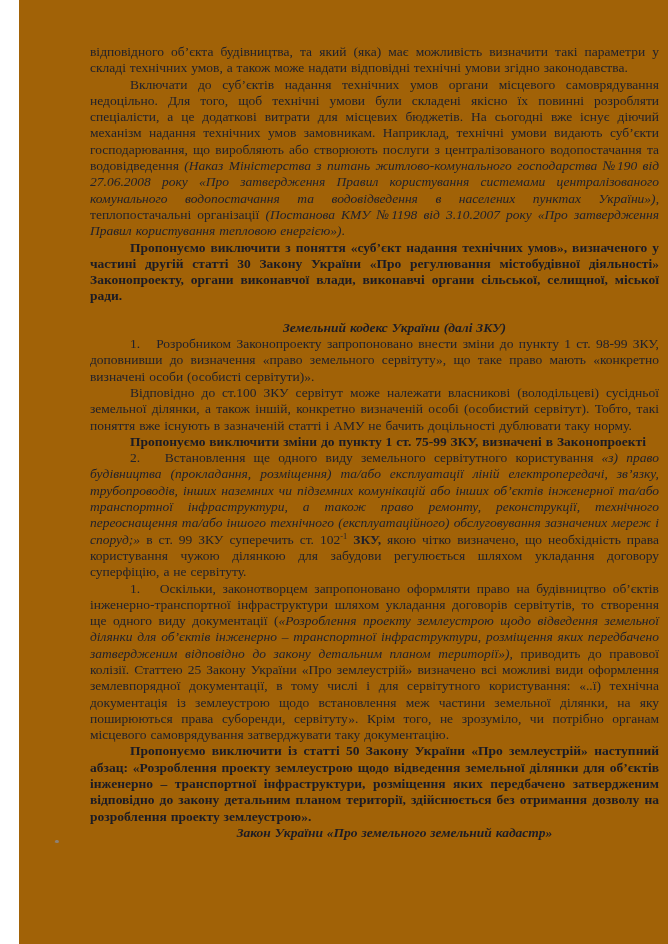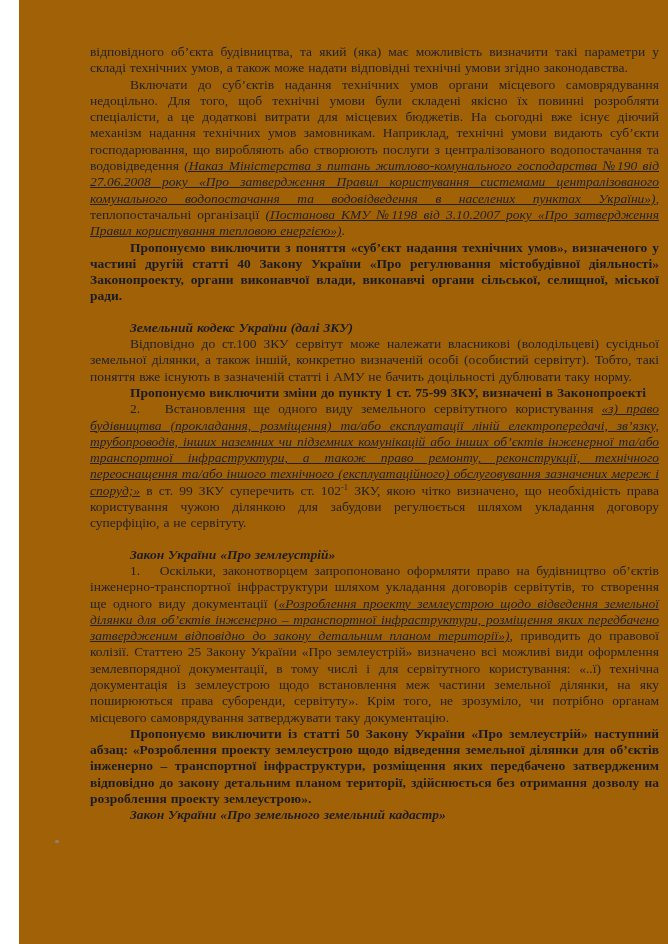--- a/index.html
+++ b/index.html
@@ -29,26 +29,26 @@
   }
   .para {
     margin: 0;
     text-indent: 40px;
   }
   .para.noindent { text-indent: 0; }
   .para.bold { font-weight: bold; color: #1b1b25; }
   .para.heading {
     font-weight: bold;
     font-style: italic;
-    text-align: left;
+    text-align: center;
     color: #1b1b25;
   }
   .para.gap { margin-top: 15px; }
-  span.italic { font-style: italic; text-decoration: underline; }
-  span.bold { font-weight: normal; }
+  span.italic { font-style: italic; }
+  span.bold { font-weight: bold; }
   span.sup {
     vertical-align: super;
     font-size: 0.62em;
     line-height: 0;
   }
   .scan-speck {
     position: absolute;
     left: 36px;
     top: 840px;
     width: 4px;
@@ -59,24 +59,24 @@
     opacity: 0.8;
   }
 </style>
 </head>
 <body>
 
 <div class="page">
   <div class="text-block">
       <p class="para noindent"><span>відповідного об’єкта будівництва, та який (яка) має можливість визначити такі параметри у складі технічних умов, а також може надати відповідні технічні умови згідно законодавства.</span></p>
       <p class="para"><span>Включати до суб’єктів надання технічних умов органи місцевого самоврядування недоцільно. Для того, щоб технічні умови були складені якісно їх повинні розробляти спеціалісти, а це додаткові витрати для місцевих бюджетів. На сьогодні вже існує діючий механізм надання технічних умов замовникам. Наприклад, технічні умови видають суб’єкти господарювання,  що виробляють або створюють послуги з централізованого водопостачання та водовідведення </span><span class="italic">(Наказ Міністерства з питань житлово-комунального господарства №190 від 27.06.2008 року «Про затвердження Правил користування системами централізованого комунального водопостачання та водовідведення в населених пунктах України»)</span><span>, теплопостачальні  організації </span><span class="italic">(Постанова КМУ №1198 від 3.10.2007 року «Про затвердження Правил користування  тепловою енергією»)</span><span>.</span></p>
-      <p class="para bold"><span>Пропонуємо виключити з поняття «суб’єкт надання технічних умов», визначеного у частині другій статті 40 Закону України «Про регулювання містобудівної діяльності» Законопроекту,  органи виконавчої влади, виконавчі органи сільської, селищної, міської ради.</span></p>
+      <p class="para bold"><span>Пропонуємо виключити з поняття «суб’єкт надання технічних умов», визначеного у частині другій статті 30 Закону України «Про регулювання містобудівної діяльності» Законопроекту,  органи виконавчої влади, виконавчі органи сільської, селищної, міської ради.</span></p>
       <p class="para heading gap"><span>Земельний кодекс України (далі ЗКУ)</span></p>
+      <p class="para"><span>1.&nbsp;&nbsp;&nbsp;Розробником Законопроекту запропоновано внести зміни до пункту 1 ст. 98-99 ЗКУ, доповнивши до визначення «право земельного сервітуту», що таке право мають «конкретно визначені особи (особисті сервітути)».</span></p>
       <p class="para"><span>Відповідно до ст.100 ЗКУ сервітут може належати власникові (володільцеві) сусідньої земельної ділянки, а також іншій, конкретно визначеній особі (особистий сервітут). Тобто, такі поняття вже існують в зазначеній статті і АМУ не бачить доцільності дублювати таку норму.</span></p>
       <p class="para bold"><span>Пропонуємо виключити зміни до пункту 1 ст. 75-99 ЗКУ, визначені в Законопроекті</span></p>
       <p class="para"><span>2.&nbsp;&nbsp;&nbsp;Встановлення ще одного виду земельного сервітутного користування </span><span class="italic">«з) право будівництва (прокладання,  розміщення) та/або експлуатації ліній електропередачі, зв’язку, трубопроводів, інших наземних чи підземних комунікацій або інших об’єктів інженерної та/або транспортної інфраструктури, а також право ремонту, реконструкції, технічного переоснащення та/або іншого технічного (експлуатаційного) обслуговування зазначених мереж і споруд;»</span><span> в ст. 99 ЗКУ суперечить ст. 102</span><span class="sup">-1</span><span> </span><span class="bold">ЗКУ,</span><span> якою чітко визначено, що необхідність права користування чужою ділянкою для забудови регулюється шляхом укладання договору суперфіцію, а не сервітуту.</span></p>
-      <p class="para heading gap"><span>Закон України «Про землеустрій»</span></p>
       <p class="para"><span>1.&nbsp;&nbsp;&nbsp;Оскільки, законотворцем запропоновано оформляти право на будівництво об’єктів інженерно-транспортної інфраструктури шляхом укладання договорів сервітутів,  то створення ще одного виду документації (</span><span class="italic">«Розроблення проекту землеустрою щодо відведення земельної ділянки для об’єктів інженерно – транспортної інфраструктури, розміщення яких передбачено затвердженим відповідно до закону детальним планом території»)</span><span>, приводить до правової колізії. Статтею 25 Закону України «Про землеустрій»  визначено всі можливі види оформлення землевпорядної документації, в тому числі і для сервітутного користування: «..ї) технічна документація із землеустрою щодо встановлення меж частини земельної ділянки, на яку поширюються права суборенди, сервітуту».  Крім того, не зрозуміло, чи потрібно органам місцевого самоврядування затверджувати таку документацію.</span></p>
       <p class="para bold"><span>Пропонуємо виключити із статті 50 Закону України «Про землеустрій» наступний абзац:  «Розроблення проекту землеустрою щодо відведення земельної ділянки для об’єктів  інженерно – транспортної  інфраструктури,  розміщення  яких  передбачено затвердженим відповідно до закону детальним планом території, здійснюється без отримання дозволу на розроблення проекту землеустрою».</span></p>
       <p class="para heading"><span>Закон України «Про земельного земельний кадастр»</span></p>
     </div>
   <div class="scan-speck"></div>
 </div>
 
 </body></html>

